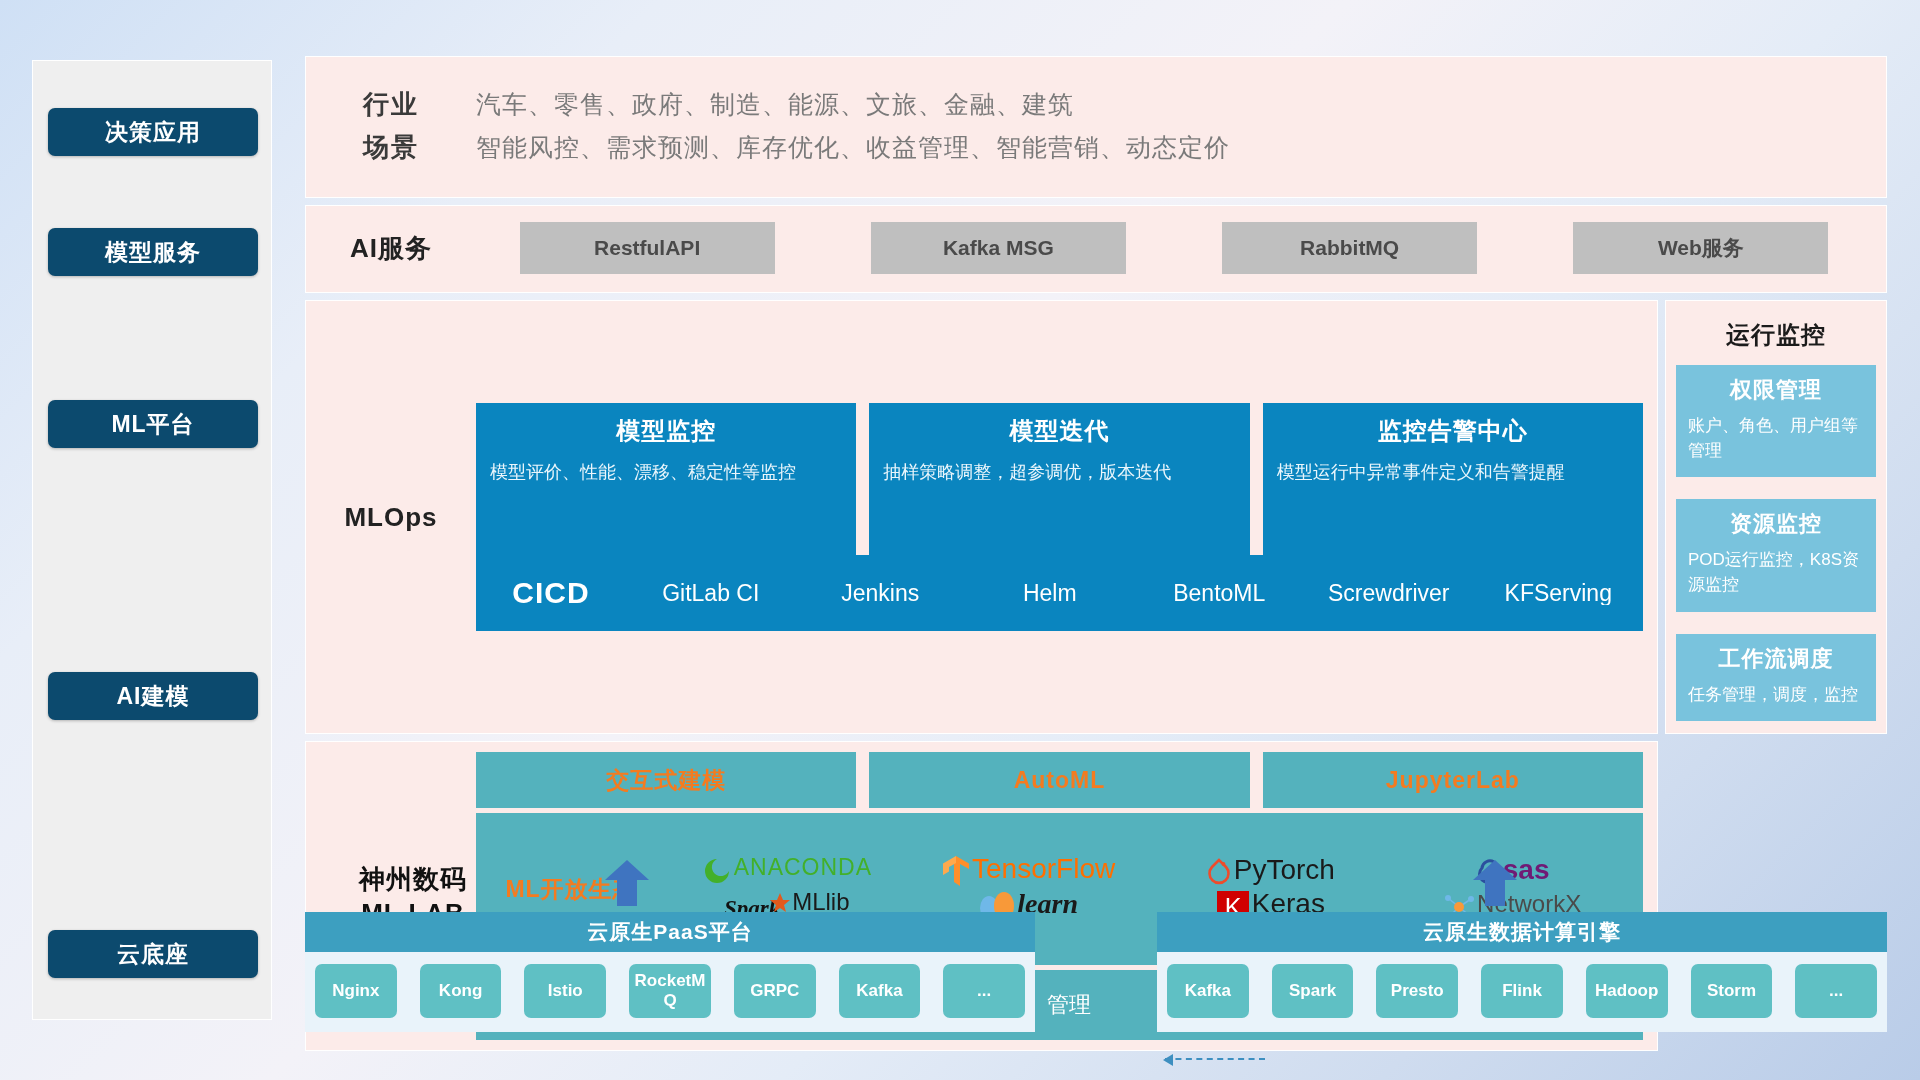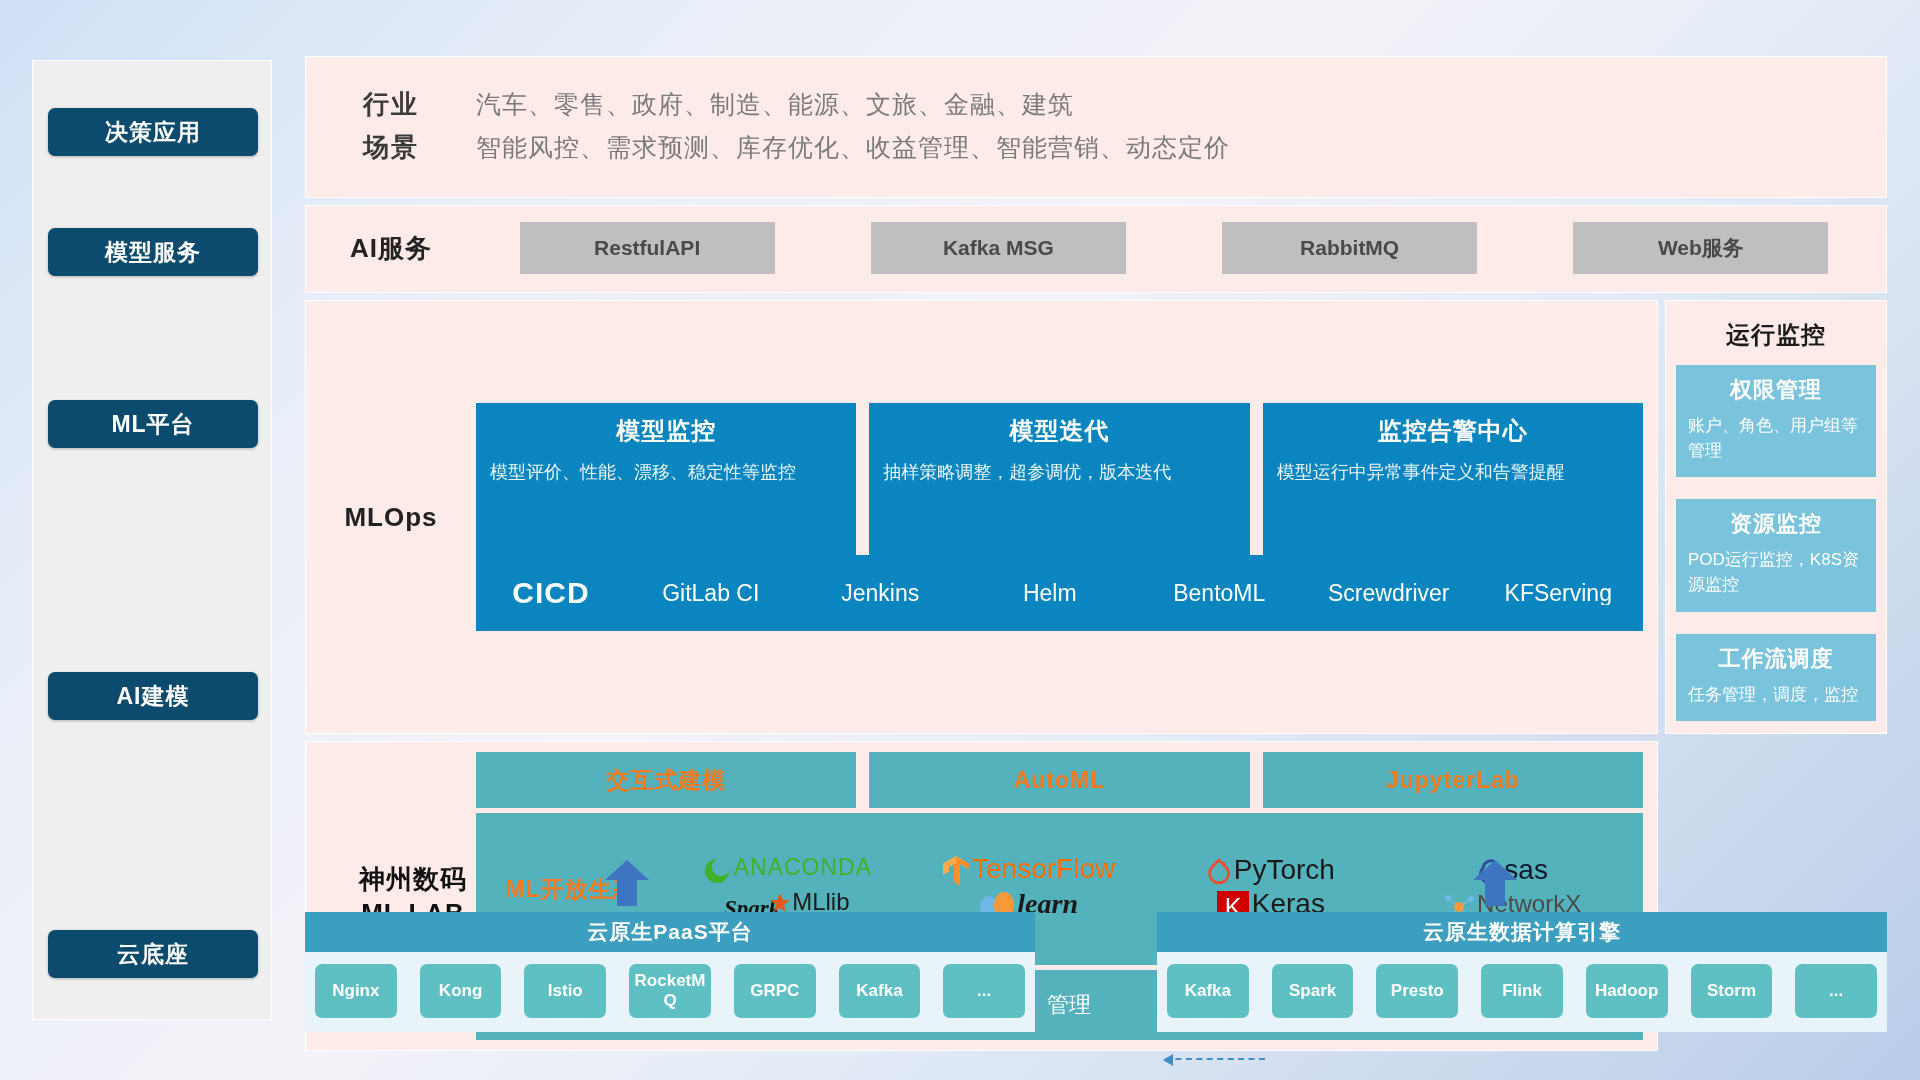--- a/index.html
+++ b/index.html
@@ -358,21 +358,21 @@
                   <path d="M13 4 L6 11 A9.5 9.5 0 1 0 20 11 Z" fill="none" stroke="#ee4c2c" stroke-width="2.6"></path>
                   <circle cx="17.5" cy="8" r="1.9" fill="#ee4c2c"></circle>
                 </svg>
                 <span class="logo-text" style="color:#1a1a1a;">PyTorch</span>
               </div>
 
               <div class="logo">
                 <svg width="26" height="30" viewBox="0 0 26 30">
                   <path d="M19 6 A8 8 0 0 0 7 12 A8 8 0 0 0 19 24 A8 8 0 0 1 7 18" fill="none" stroke="#2b4f9e" stroke-width="3"></path>
                 </svg>
-                <span class="logo-text" style="color:#0f172a;font-weight:400;">sas</span>
+                <span class="logo-text" style="color:#701a75;font-weight:700;">sas</span>
               </div>
 
               <div class="logo">
                 <svg width="66" height="34" viewBox="0 0 66 34">
                   <text x="0" y="26" font-family="Liberation Serif, serif" font-size="23" font-style="italic" font-weight="bold" fill="#111">Spark</text>
                   <polygon points="56,3 59,10 66,10 60,15 62,22 56,18 50,22 52,15 46,10 53,10" fill="#e25a1c"></polygon>
                 </svg>
                 <span class="logo-text" style="color:#1a1a1a;font-size:24px;">MLlib</span>
               </div>
 

